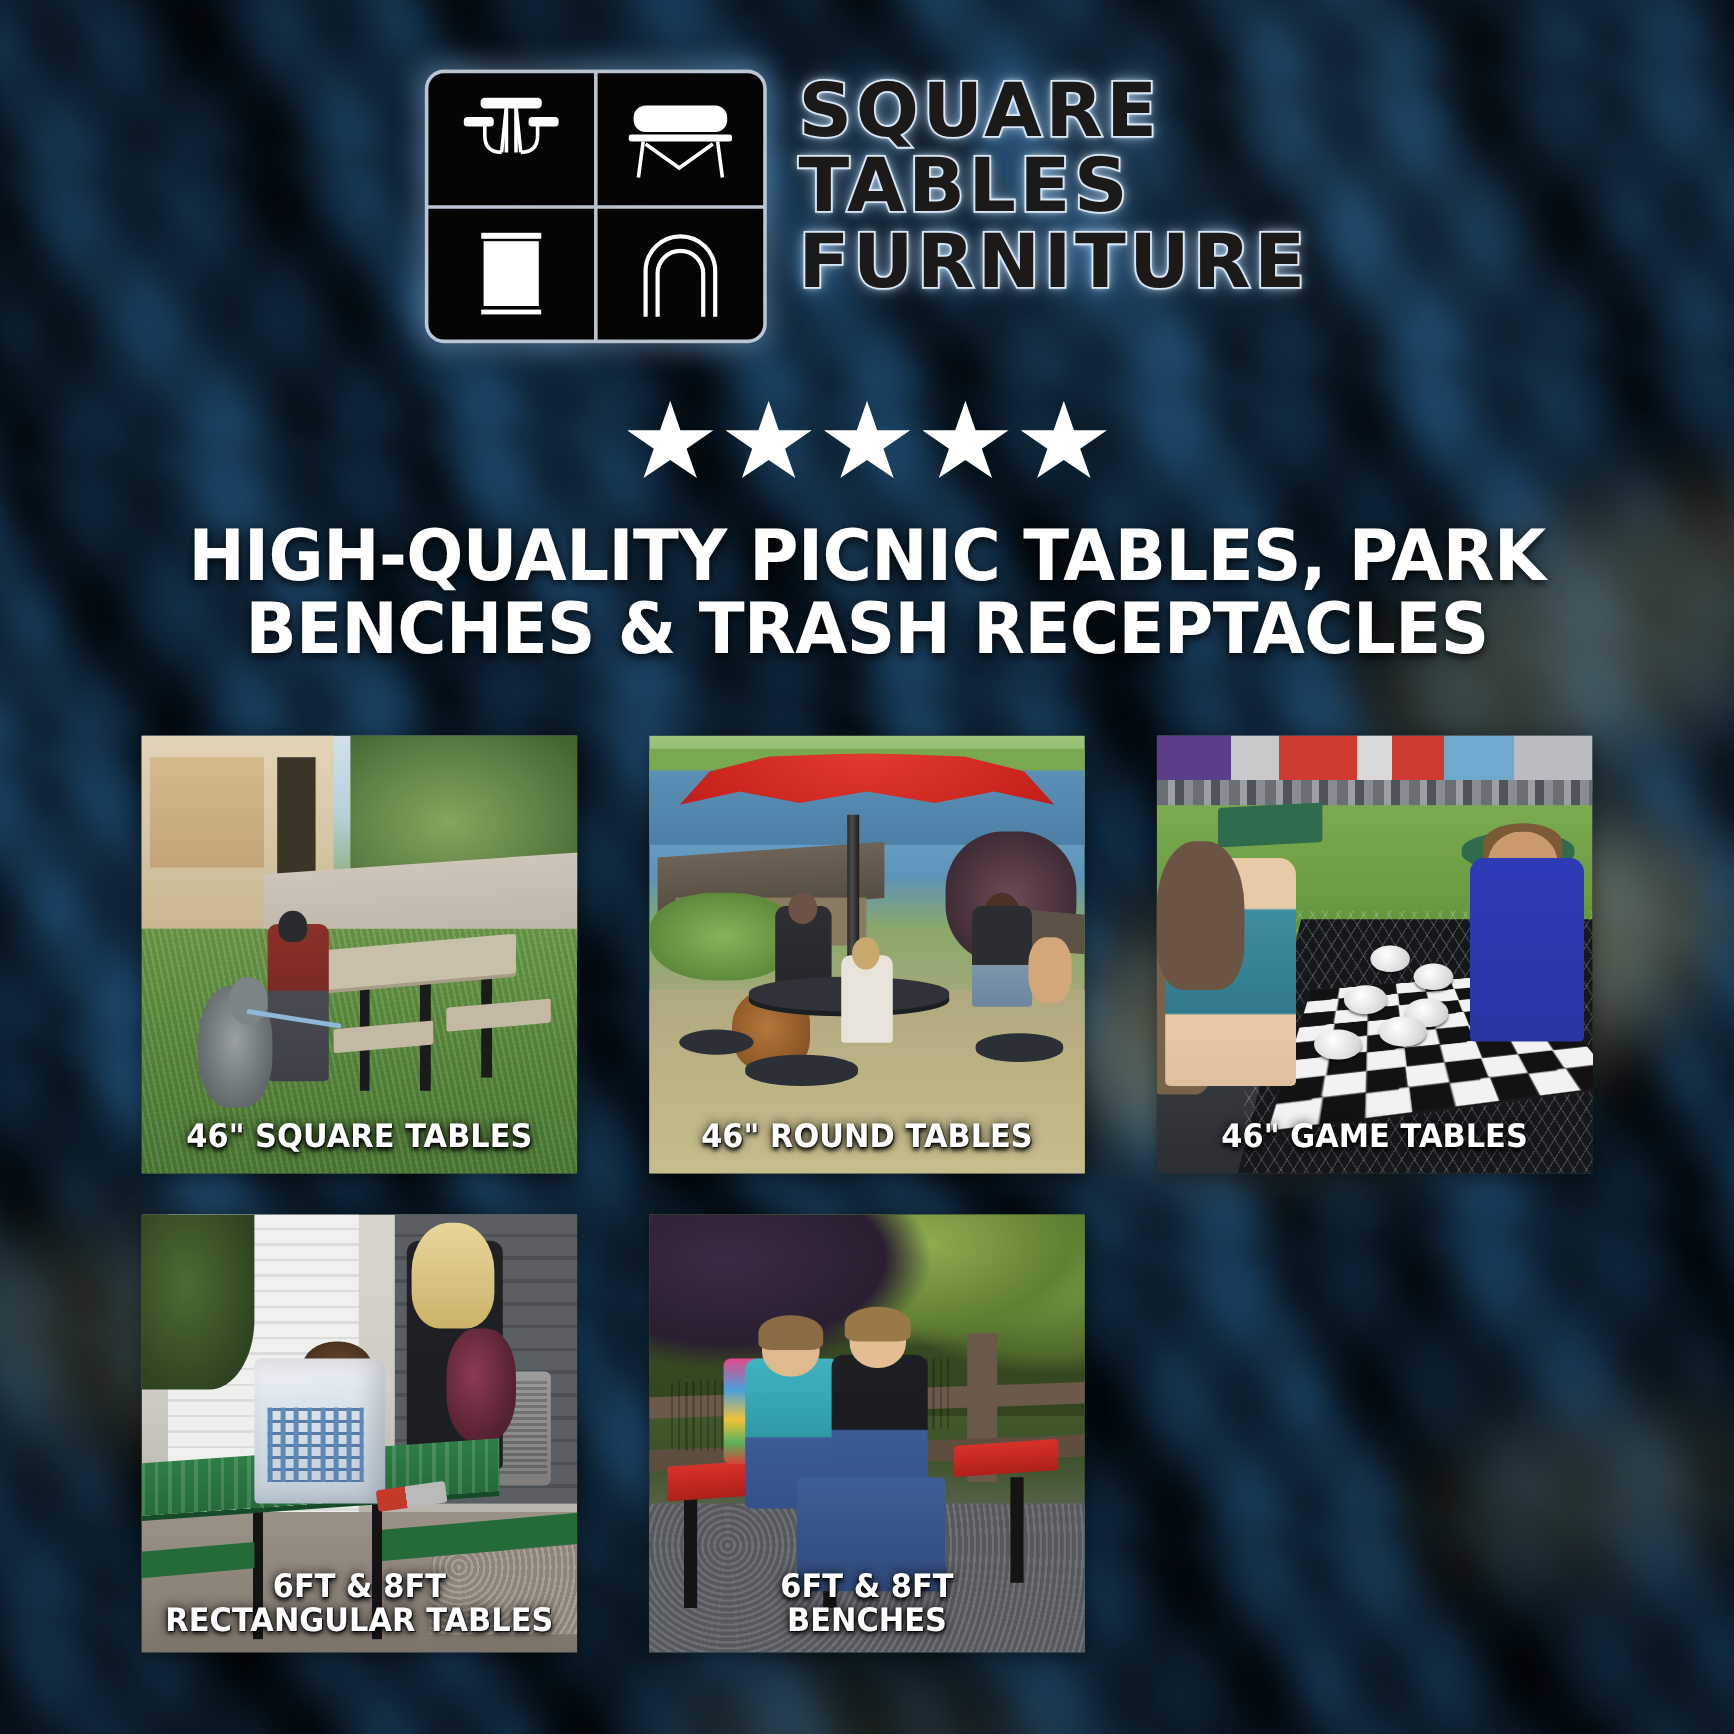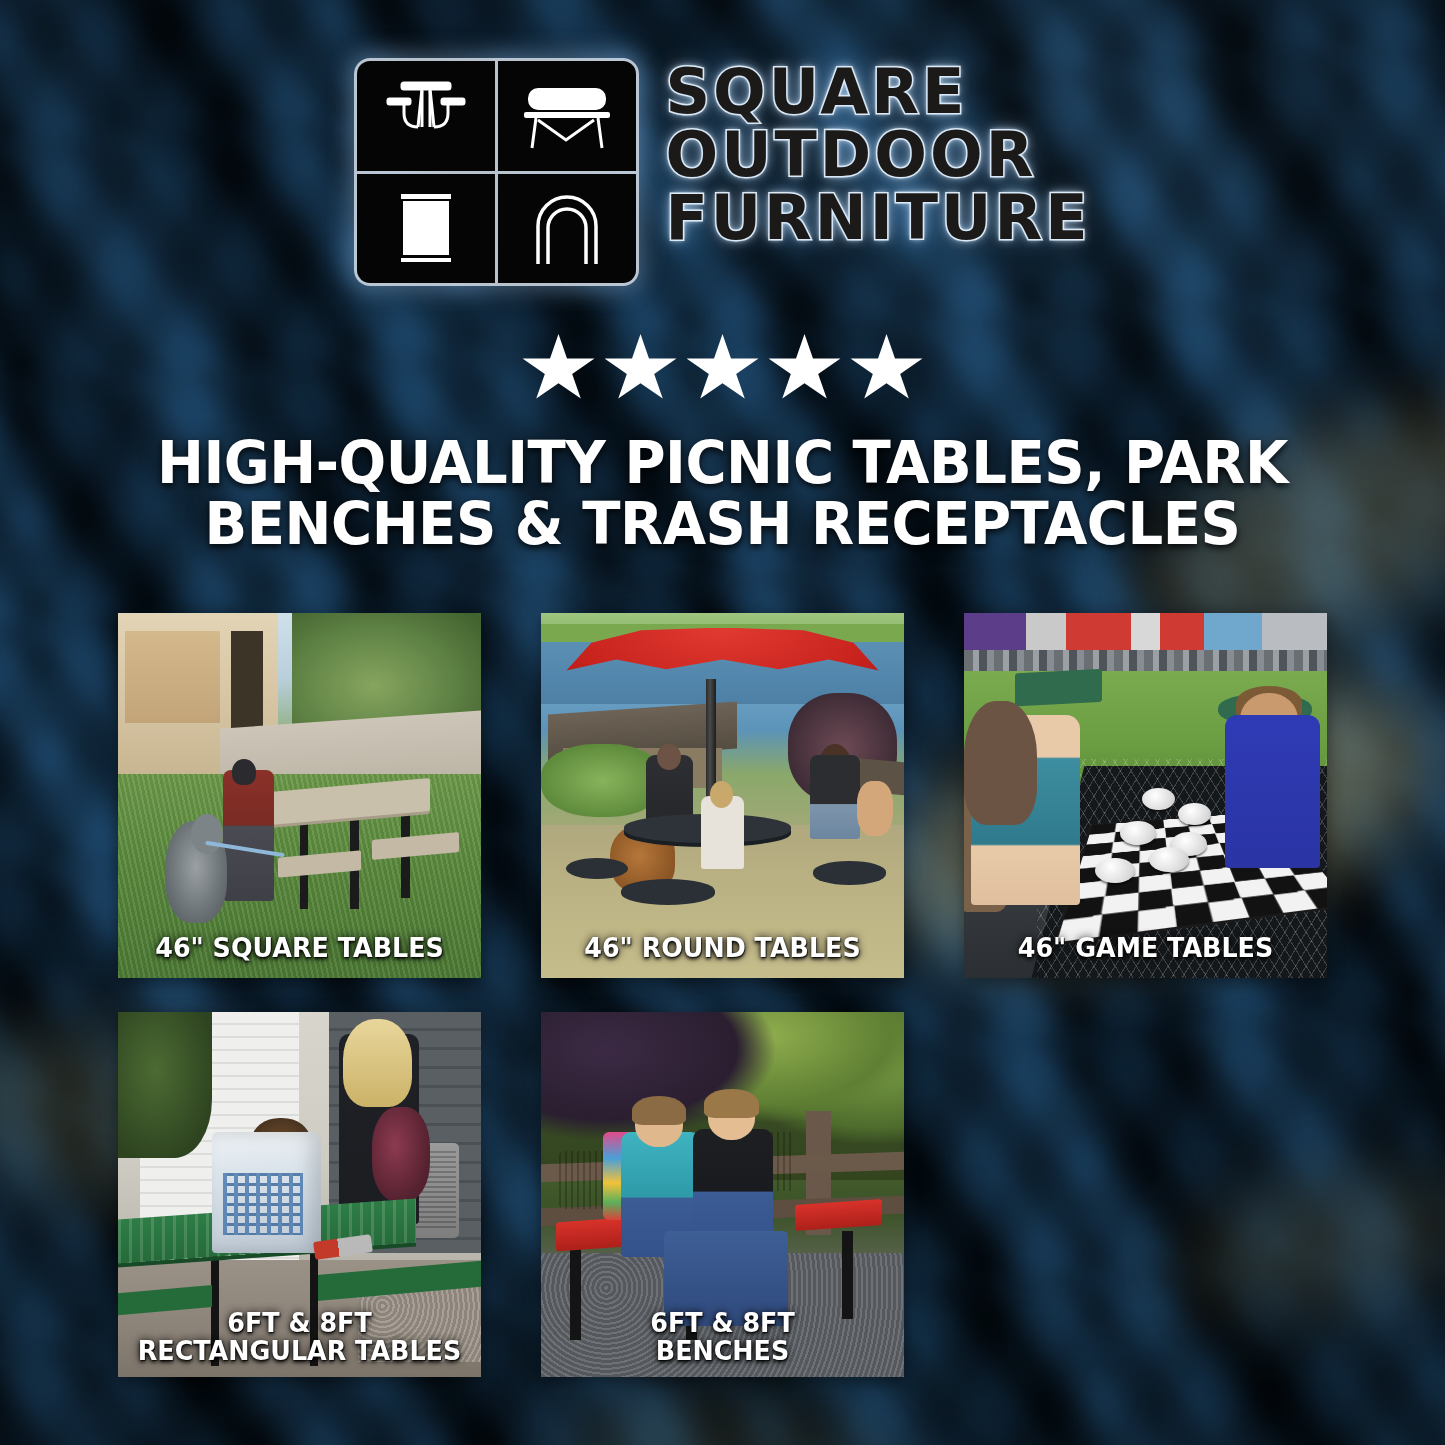--- a/index.html
+++ b/index.html
@@ -384,21 +384,21 @@
           <g fill="none" stroke="#ffffff" stroke-width="3.5">
             <path d="M14 78 L14 40 a29 29 0 0 1 58 0 L72 78"></path>
             <path d="M24 78 L24 42 a19 19 0 0 1 38 0 L62 78"></path>
           </g>
         </svg>
       </div>
     </div>
 
     <div class="logo-text">
       <div class="logo-line l1">SQUARE</div>
-      <div class="logo-line l2">OUTDOOR</div>
+      <div class="logo-line l2">TABLES</div>
       <div class="logo-line l3">FURNITURE</div>
     </div>
   </div>
 
   <div class="stars">
     <div class="star"></div>
     <div class="star"></div>
     <div class="star"></div>
     <div class="star"></div>
     <div class="star"></div>

